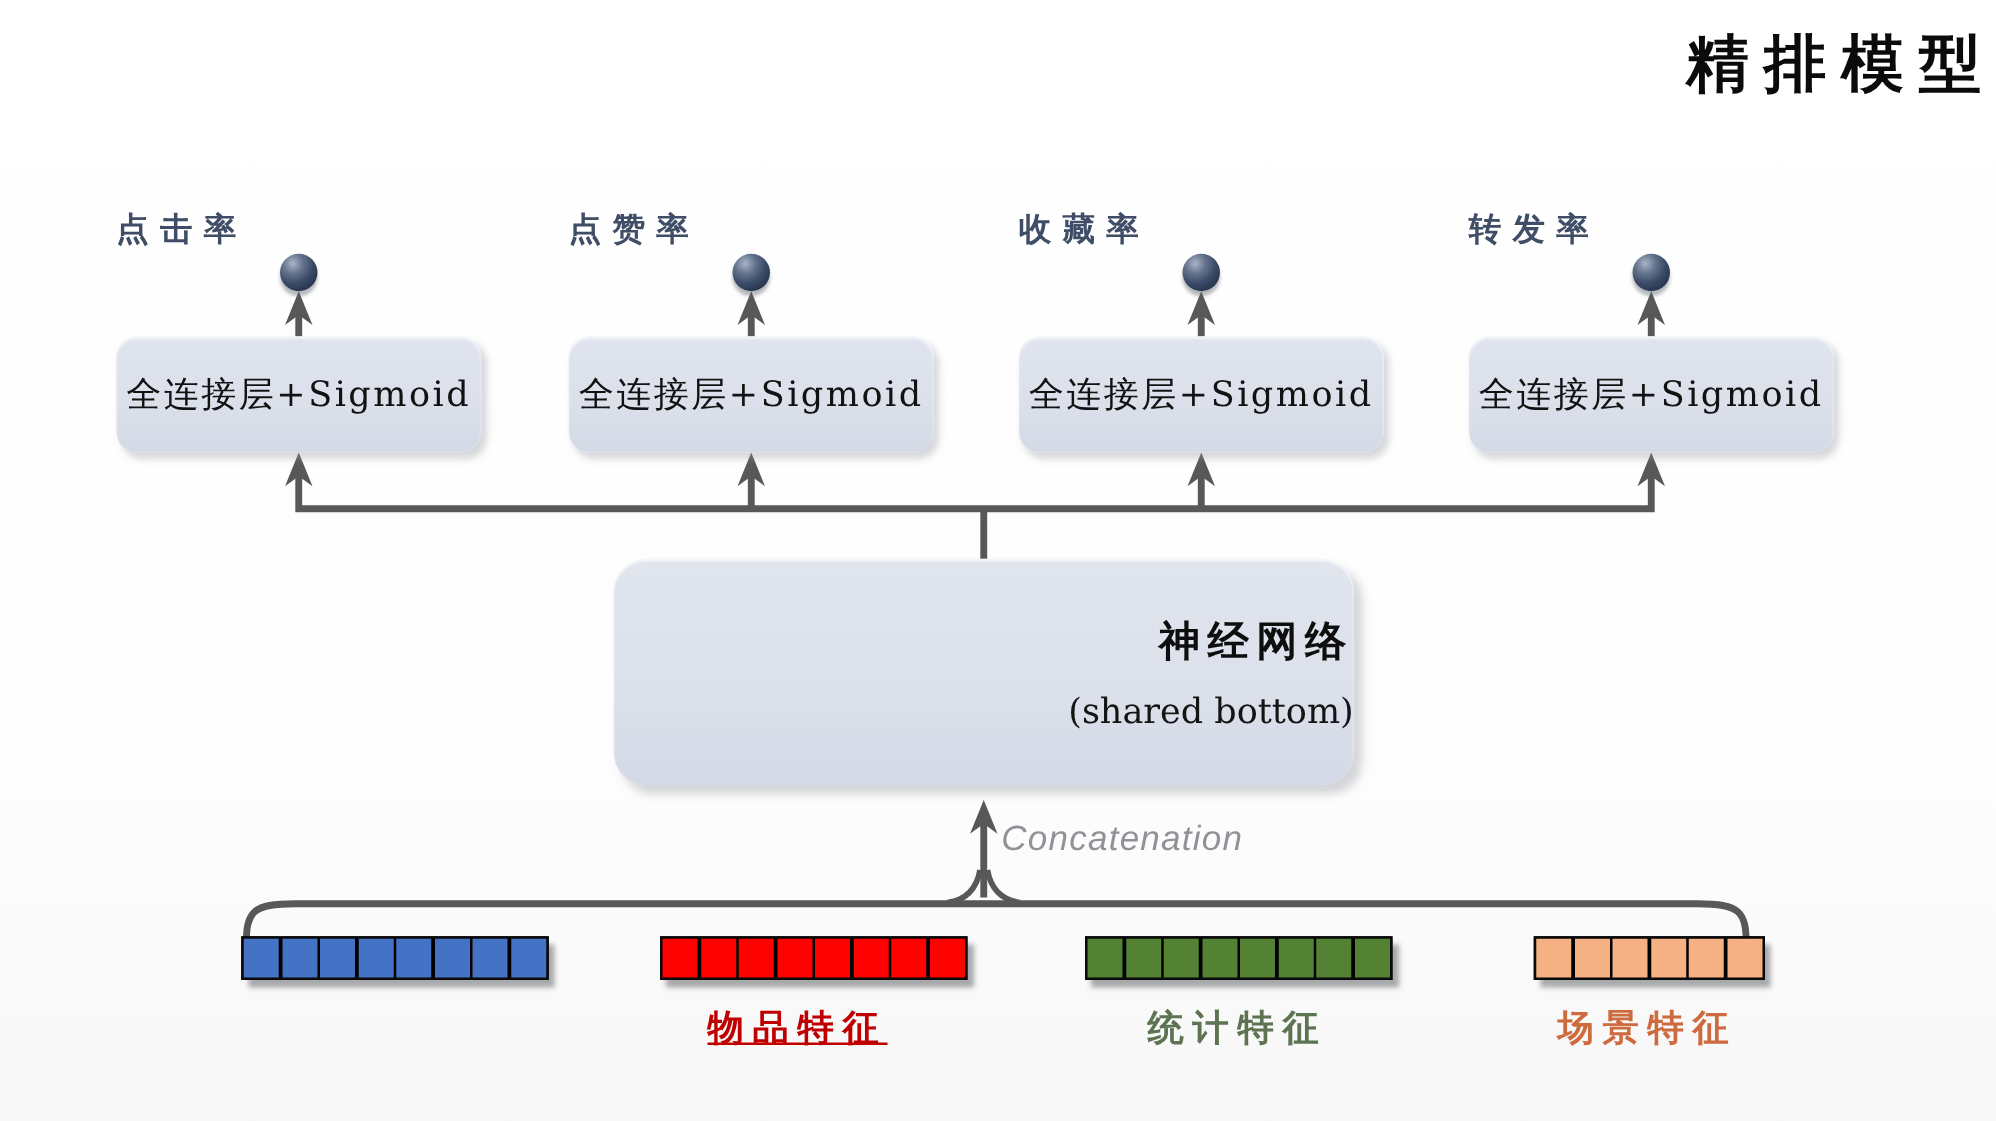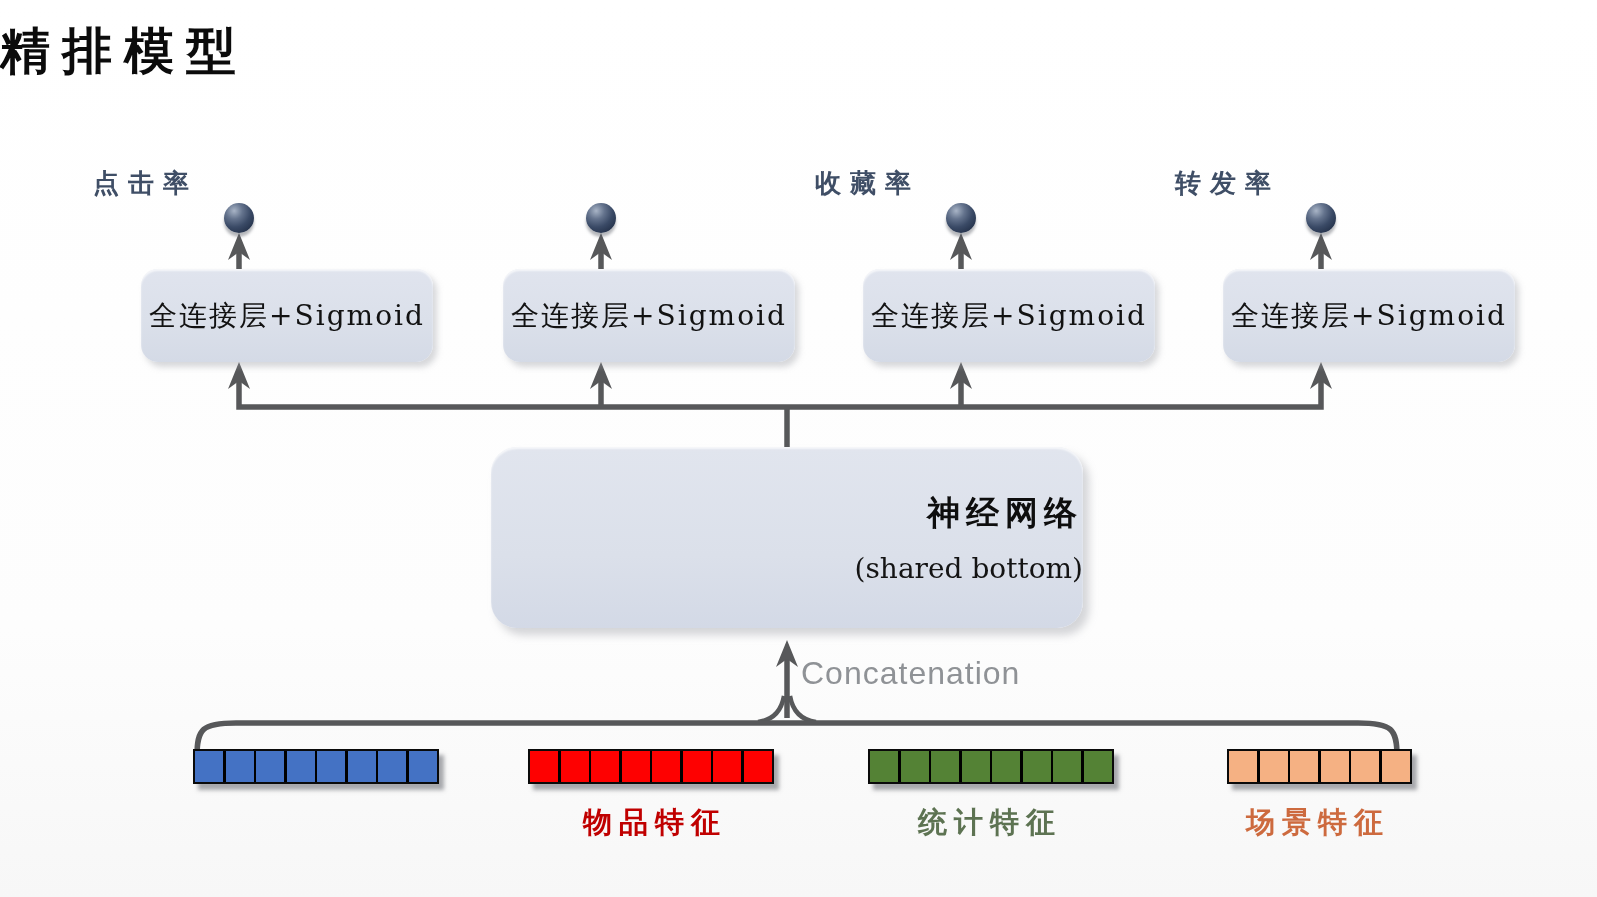--- a/index.html
+++ b/index.html
@@ -3,52 +3,52 @@
 <meta charset="utf-8">
 <style>
   html,body{margin:0;padding:0;background:#ffffff;}
   .stage{
     position:relative;width:1597px;height:897px;margin:0 auto;
     background:linear-gradient(#ffffff 0%,#fdfdfd 70%,#f7f7f7 100%);
     font-family:"DejaVu Serif","Liberation Serif",serif;
     overflow:hidden;
   }
   .title{
-    position:absolute;top:18px;left:0;width:100%;text-align:left;
+    position:absolute;top:18px;left:0;width:100%;text-align:right;
     font-size:50px;font-weight:bold;color:#0b0b0b;letter-spacing:12px;margin:0;
   }
   svg.connectors{position:absolute;left:0;top:0;z-index:1;}
   .task-label{
     position:absolute;top:166px;width:292px;text-align:left;
     font-size:26px;font-weight:bold;color:#3f4e66;letter-spacing:9px;z-index:3;
   }
   .ball{
     position:absolute;top:203px;width:30px;height:30px;border-radius:50%;
     background:radial-gradient(circle at 34% 26%, #a8b4c6 0%, #64738d 28%, #3a4a66 55%, #222f47 85%);
     box-shadow:0 4px 3px rgba(90,95,105,.45);z-index:3;
   }
   .tower{
     position:absolute;top:269px;width:292px;height:93px;border-radius:17px;
     background:linear-gradient(180deg,#e0e4ee 0%,#dbe0ea 55%,#d4dae6 100%);
     box-shadow:4px 5px 6px rgba(150,153,160,.38), inset 0 2px 2px rgba(255,255,255,.7);
     display:flex;align-items:center;justify-content:center;z-index:2;
-    font-size:28px;color:#121212;letter-spacing:2px;margin-left:48px;
+    font-size:28px;color:#121212;letter-spacing:2px;
   }
   .shared{
     position:absolute;left:491px;top:447px;width:592px;height:181px;border-radius:26px;
     background:linear-gradient(180deg,#e1e5ee 0%,#dbe0ea 60%,#d3d9e6 100%);
     box-shadow:6px 7px 8px rgba(150,153,160,.40), inset 0 2px 2px rgba(255,255,255,.7);
     display:flex;flex-direction:column;align-items:flex-end;justify-content:center;z-index:2;
   }
   .shared-title{font-size:33px;font-weight:bold;color:#0e0e0e;letter-spacing:6px;}
   .shared-sub{font-size:28px;color:#141414;margin-top:16px;}
   .concat-label{
     position:absolute;left:801px;top:655px;z-index:3;
     font-family:"Liberation Sans","DejaVu Sans",sans-serif;
-    font-size:32px;color:#8f9296;letter-spacing:1px;
+    font-size:28px;color:#8f9296;letter-spacing:1px;font-style:italic;
   }
   .vector{
     position:absolute;top:749px;display:flex;z-index:2;
     border:2.5px solid #0a0a0a;background:#000;gap:2.5px;
     box-shadow:5px 6px 4px rgba(85,88,95,.50);
   }
   .cell{width:28px;height:31px;background:var(--cell,#ccc);display:block;}
   .feat-label{
     position:absolute;top:803px;width:292px;text-align:center;z-index:3;
     font-size:29px;font-weight:bold;letter-spacing:7px;
@@ -89,20 +89,21 @@
     <use href="#ah" transform="translate(239,362)"></use>
     <use href="#ah" transform="translate(601,362)"></use>
     <use href="#ah" transform="translate(961,362)"></use>
     <use href="#ah" transform="translate(1321,362)"></use>
     <use href="#ah" transform="translate(787,640)"></use>
   </svg>
 
   <h1 class="title">精排模型</h1>
 
   <div class="task-label" style="left:93px">点击率</div>
+  <div class="task-label" style="left:455px">点赞率</div>
   <div class="task-label" style="left:815px">收藏率</div>
   <div class="task-label" style="left:1175px">转发率</div>
 
   <div class="ball" style="left:224px"></div>
   <div class="ball" style="left:586px"></div>
   <div class="ball" style="left:946px"></div>
   <div class="ball" style="left:1306px"></div>
 
   <div class="tower" style="left:93px">全连接层+Sigmoid</div>
   <div class="tower" style="left:455px">全连接层+Sigmoid</div>
@@ -148,17 +149,17 @@
     </div>
   <div class="vector" style="left: 1227px; --cell: #f5b183;">
       <span class="cell"></span>
       <span class="cell"></span>
       <span class="cell"></span>
       <span class="cell"></span>
       <span class="cell"></span>
       <span class="cell"></span>
     </div>
 
-  <div class="feat-label" style="left: 509px; color: rgb(192, 0, 0);">物品特征</div>
+  <div class="feat-label" style="left: 492px; color: rgb(192, 0, 0); text-decoration: underline;">物品特征</div>
   <div class="feat-label" style="left: 1172px; color: rgb(205, 106, 62);">场景特征</div>
   <div class="feat-label" style="left: 844px; color: rgb(93, 115, 82);">统计特征</div>
 
 </div>
 
 </body></html>

